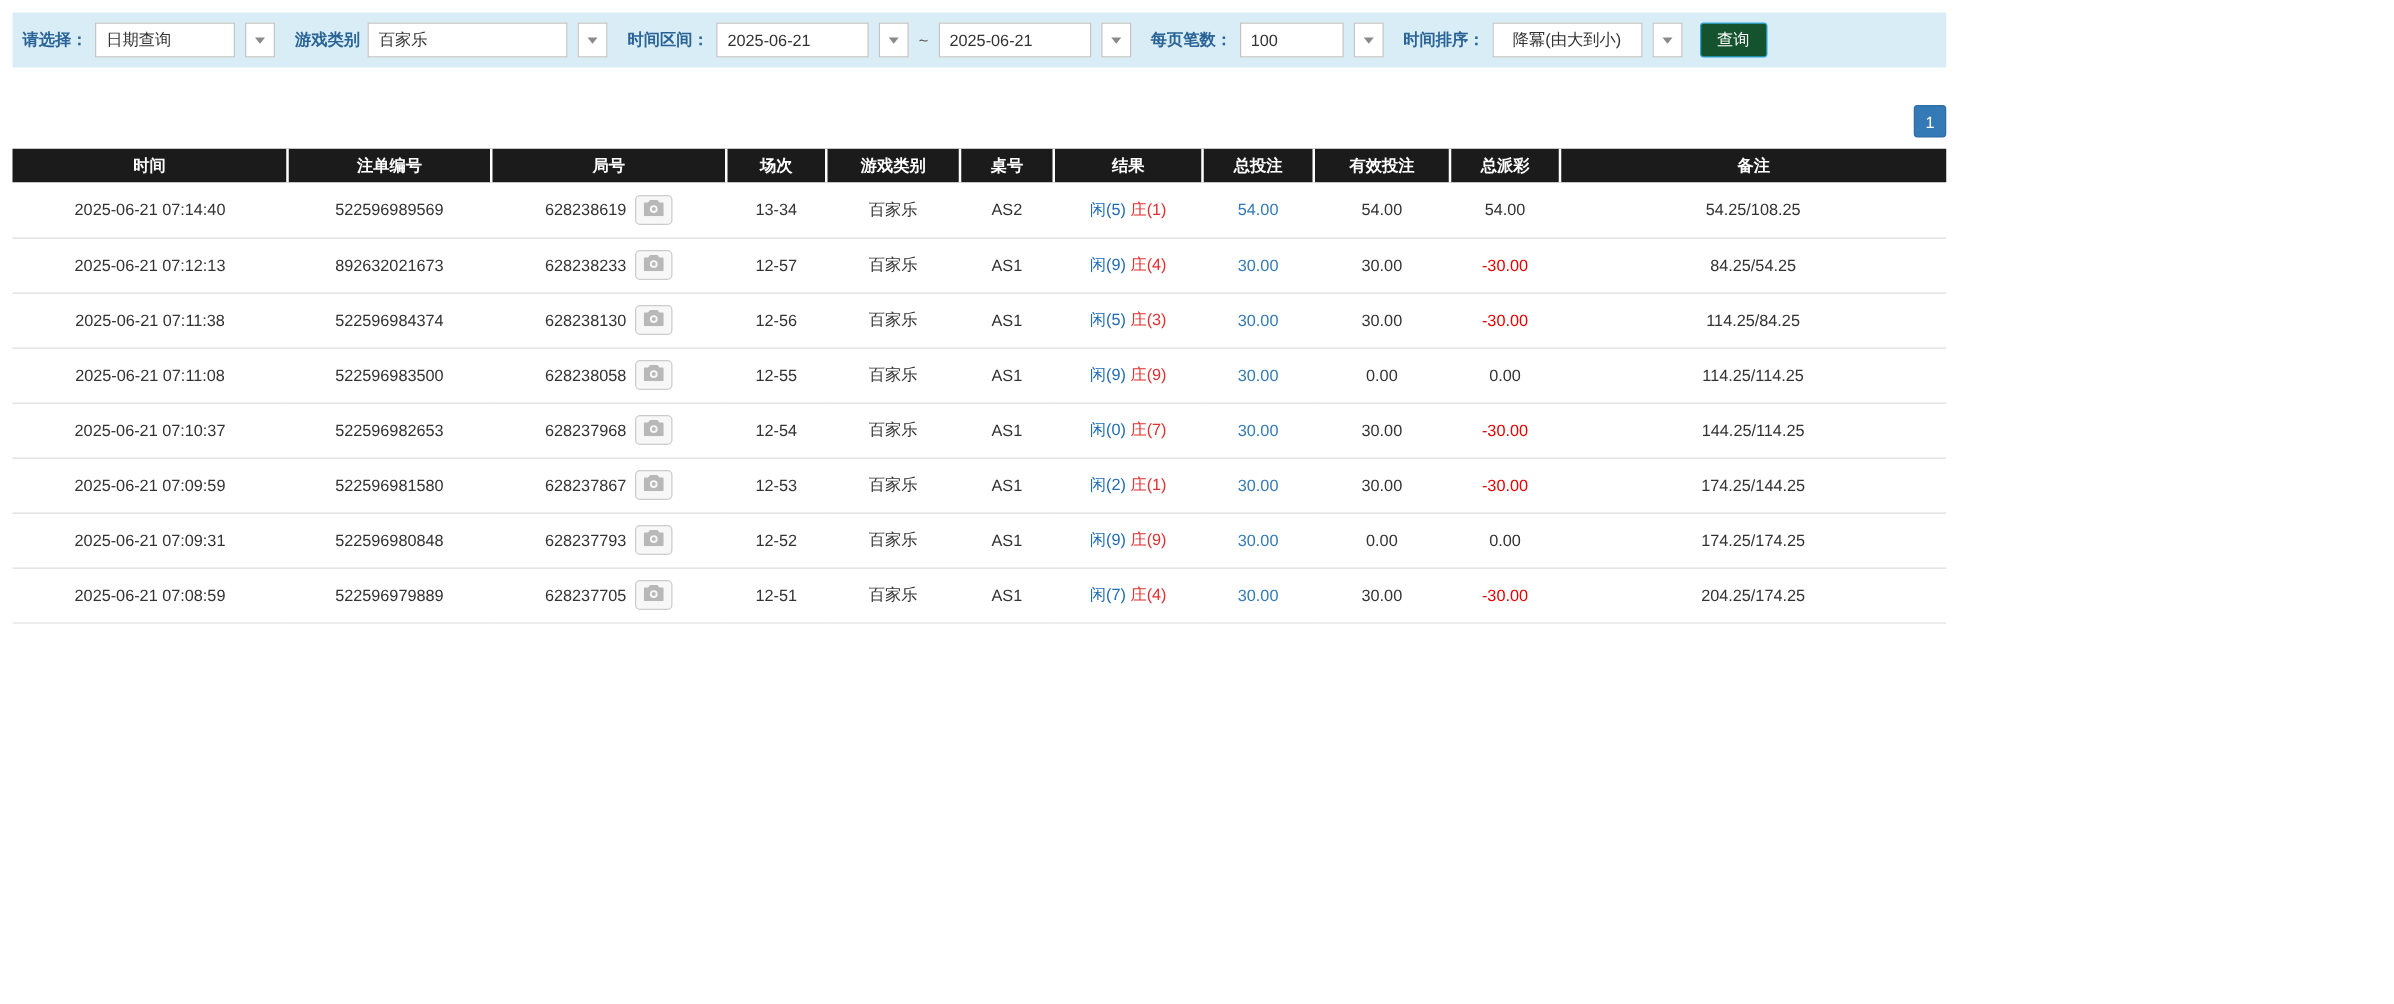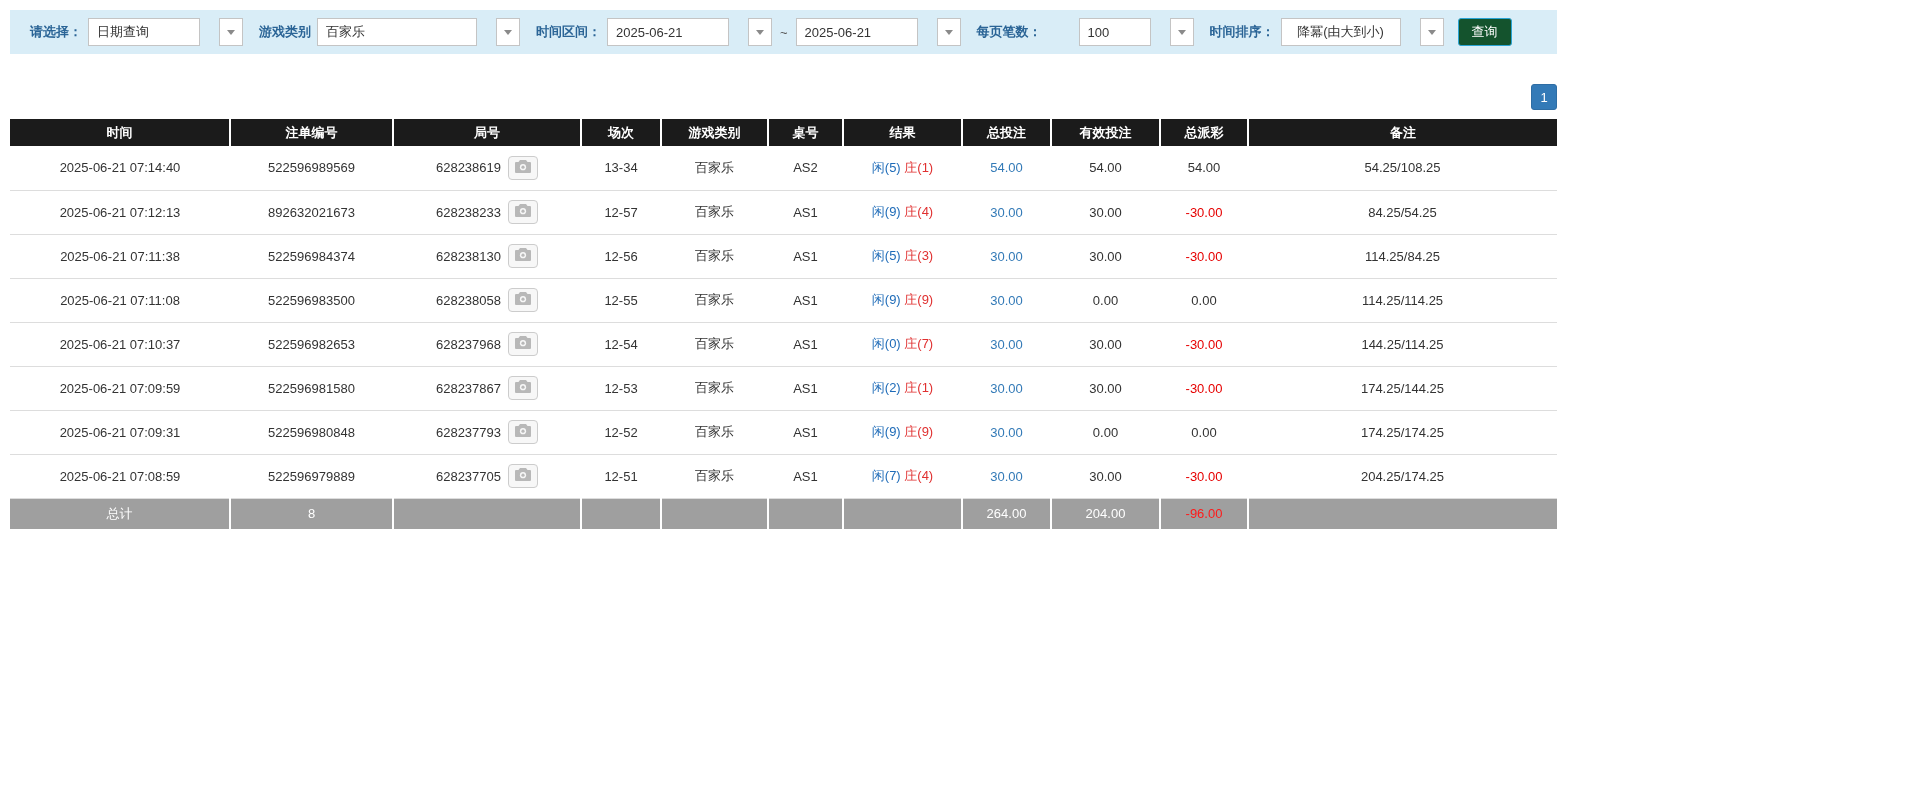--- a/index.html
+++ b/index.html
@@ -17,32 +17,32 @@
     color: #222;
     font-weight: 500;
     margin-bottom: 16px;
   }
 
   
   .filter-bar {
     display: flex;
     align-items: center;
     background: #d9edf7;
-    padding: 8px 20px;
+    padding: 8px 8px;
     gap: 6px;
     height: 44px;
   }
   .filter-label {
     color: #2a6496;
     font-weight: bold;
     white-space: nowrap;
     margin-left: 10px;
   }
   .filter-label.first { margin-left: 0; }
-  .combo { display: inline-flex; align-items: center; gap: 19px; }
+  .combo { display: inline-flex; align-items: center; gap: 8px; }
   .combo input {
     border: 1px solid #c4c4c4;
     height: 28px;
     padding: 0 8px;
     font-size: 13px;
     color: #333;
     background: #fff;
     outline: none;
     font-family: inherit;
   }
@@ -58,21 +58,21 @@
   .chev {
     width: 0; height: 0;
     border-left: 4px solid transparent;
     border-right: 4px solid transparent;
     border-top: 5px solid #8a8a8a;
   }
   .tilde { color: #555; padding: 0 2px; }
   .w-select  { width: 112px; }
   .w-game    { width: 160px; }
   .w-date    { width: 122px; }
-  .w-size    { width: 72px; margin-left: 31px; }
+  .w-size    { width: 83px; }
   .w-sort    { width: 120px; text-align: center; }
   .search-btn {
     margin-left: 8px;
     height: 28px;
     padding: 0 13px;
     background: #14532d;
     border: 1px solid #2aa4d4;
     border-radius: 3px;
     color: #fff;
     font-size: 13px;
@@ -427,29 +427,16 @@
           <td>百家乐</td>
           <td>AS1</td>
           <td><span class="player">闲(7)</span> <span class="banker">庄(4)</span></td>
           <td><a class="bet-link">30.00</a></td>
           <td>30.00</td>
           <td class="neg">-30.00</td>
           <td>204.25/174.25</td>
         </tr>
       </tbody>
     <tfoot>
-        <tr>
-          <td>总计</td>
-          <td>8</td>
-          <td></td>
-          <td></td>
-          <td></td>
-          <td></td>
-          <td></td>
-          <td>264.00</td>
-          <td>204.00</td>
-          <td class="neg">-96.00</td>
-          <td></td>
-        </tr>
       </tfoot>
   </table>
 
 </div>
 
 </body></html>

